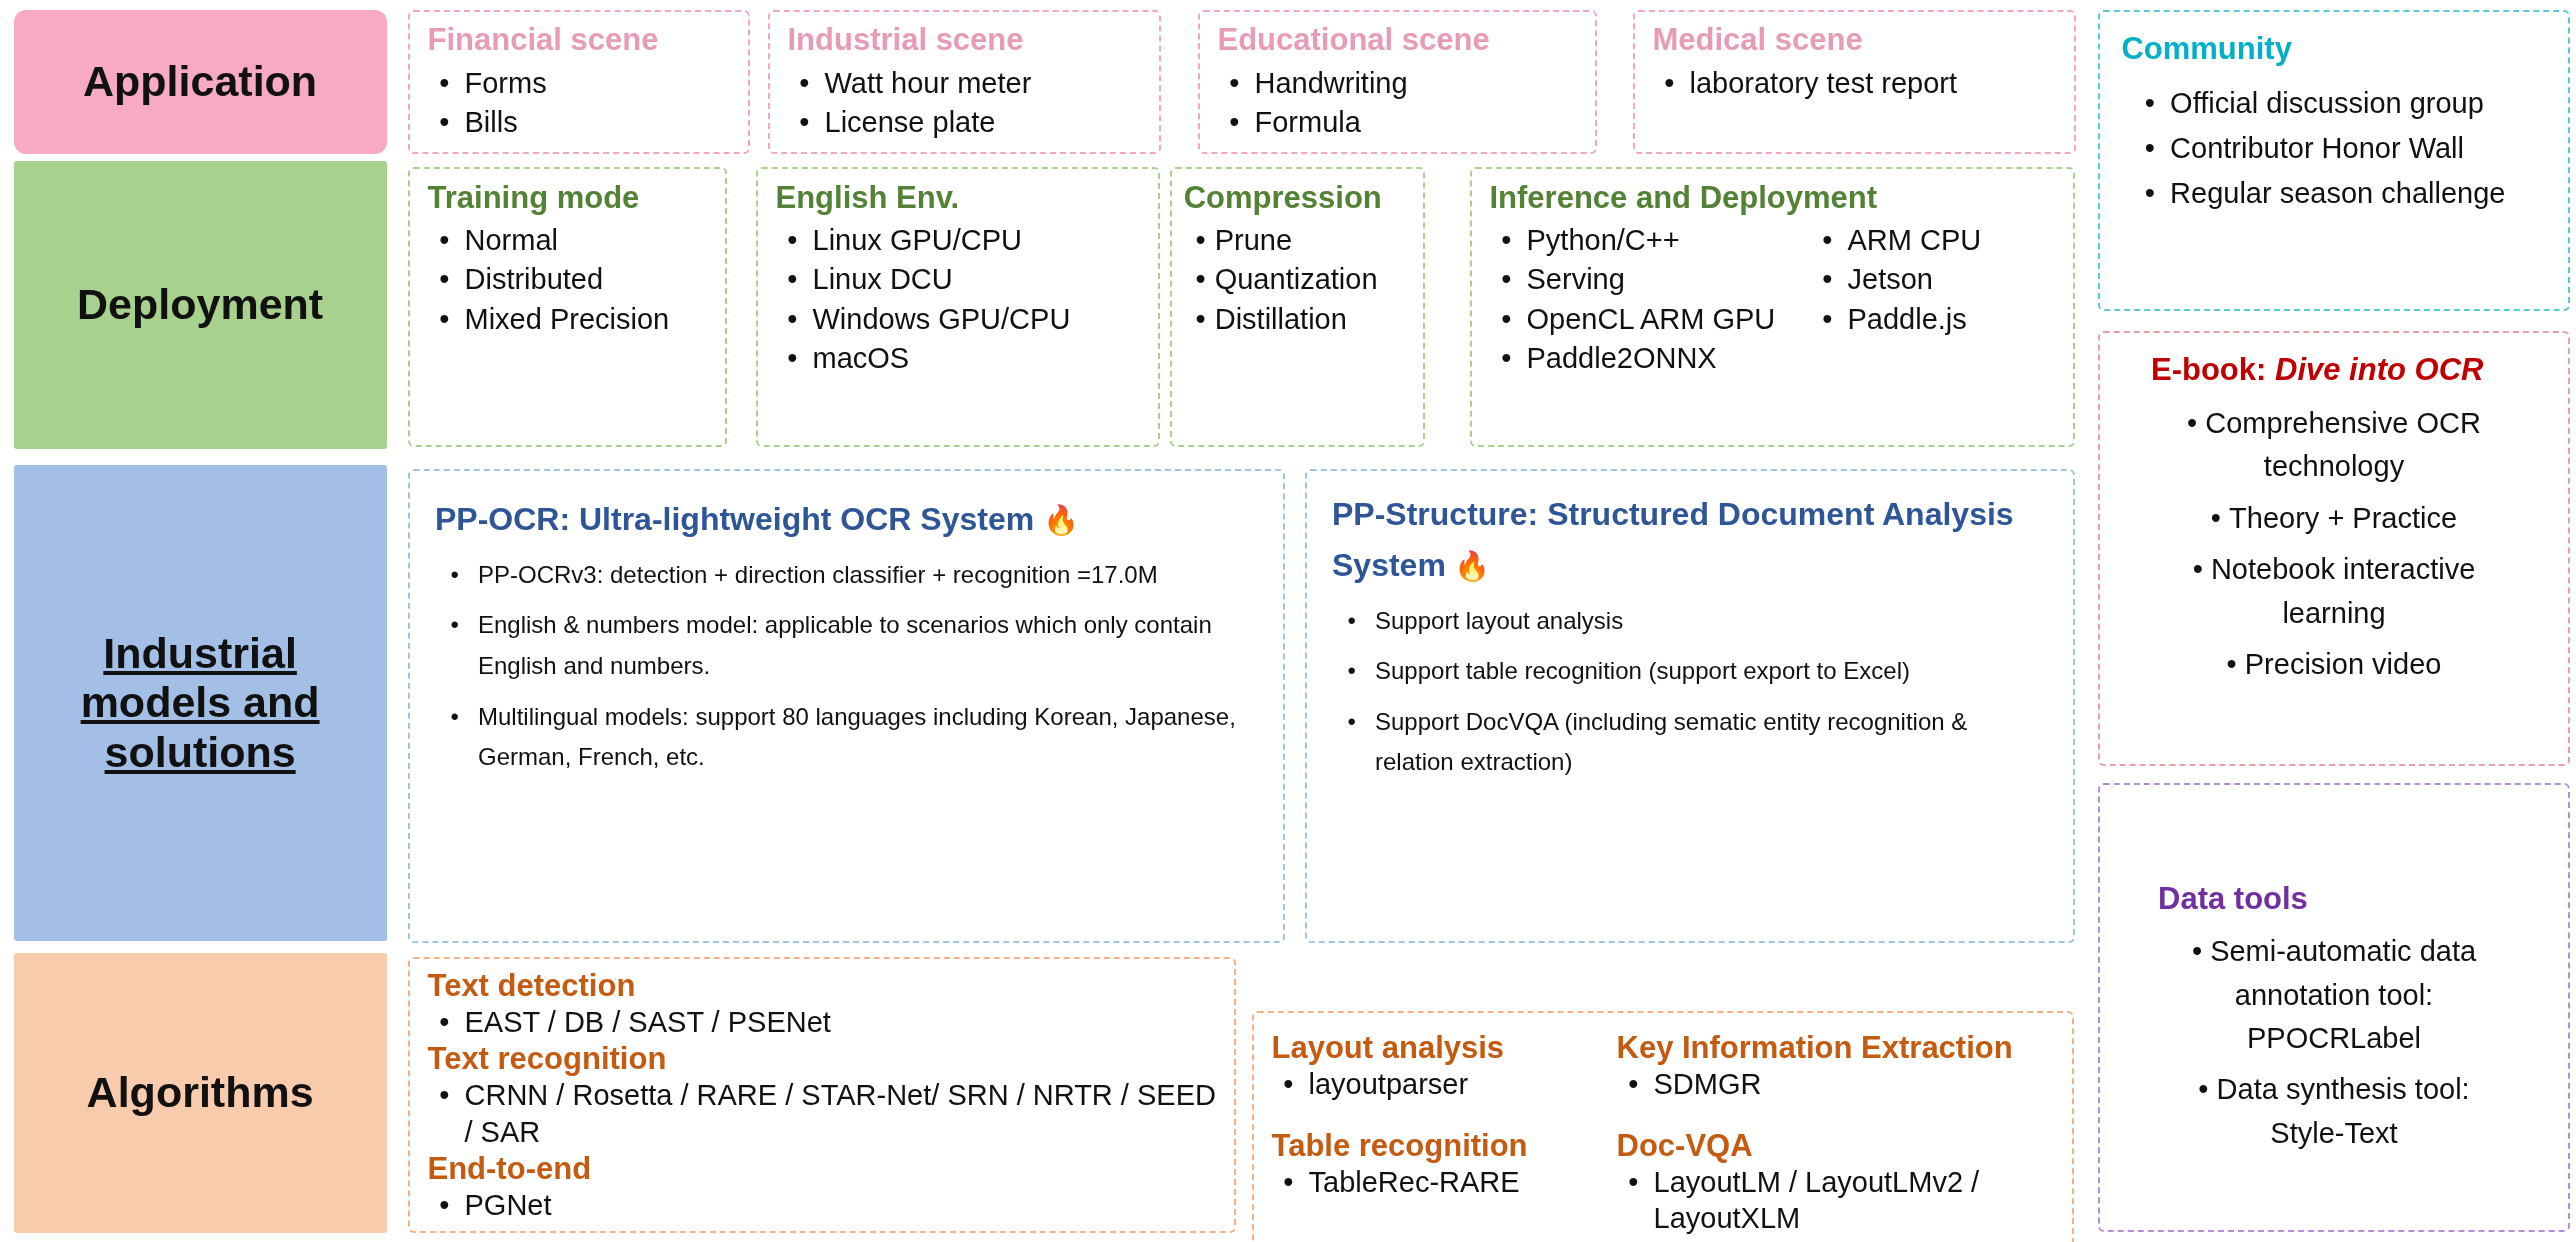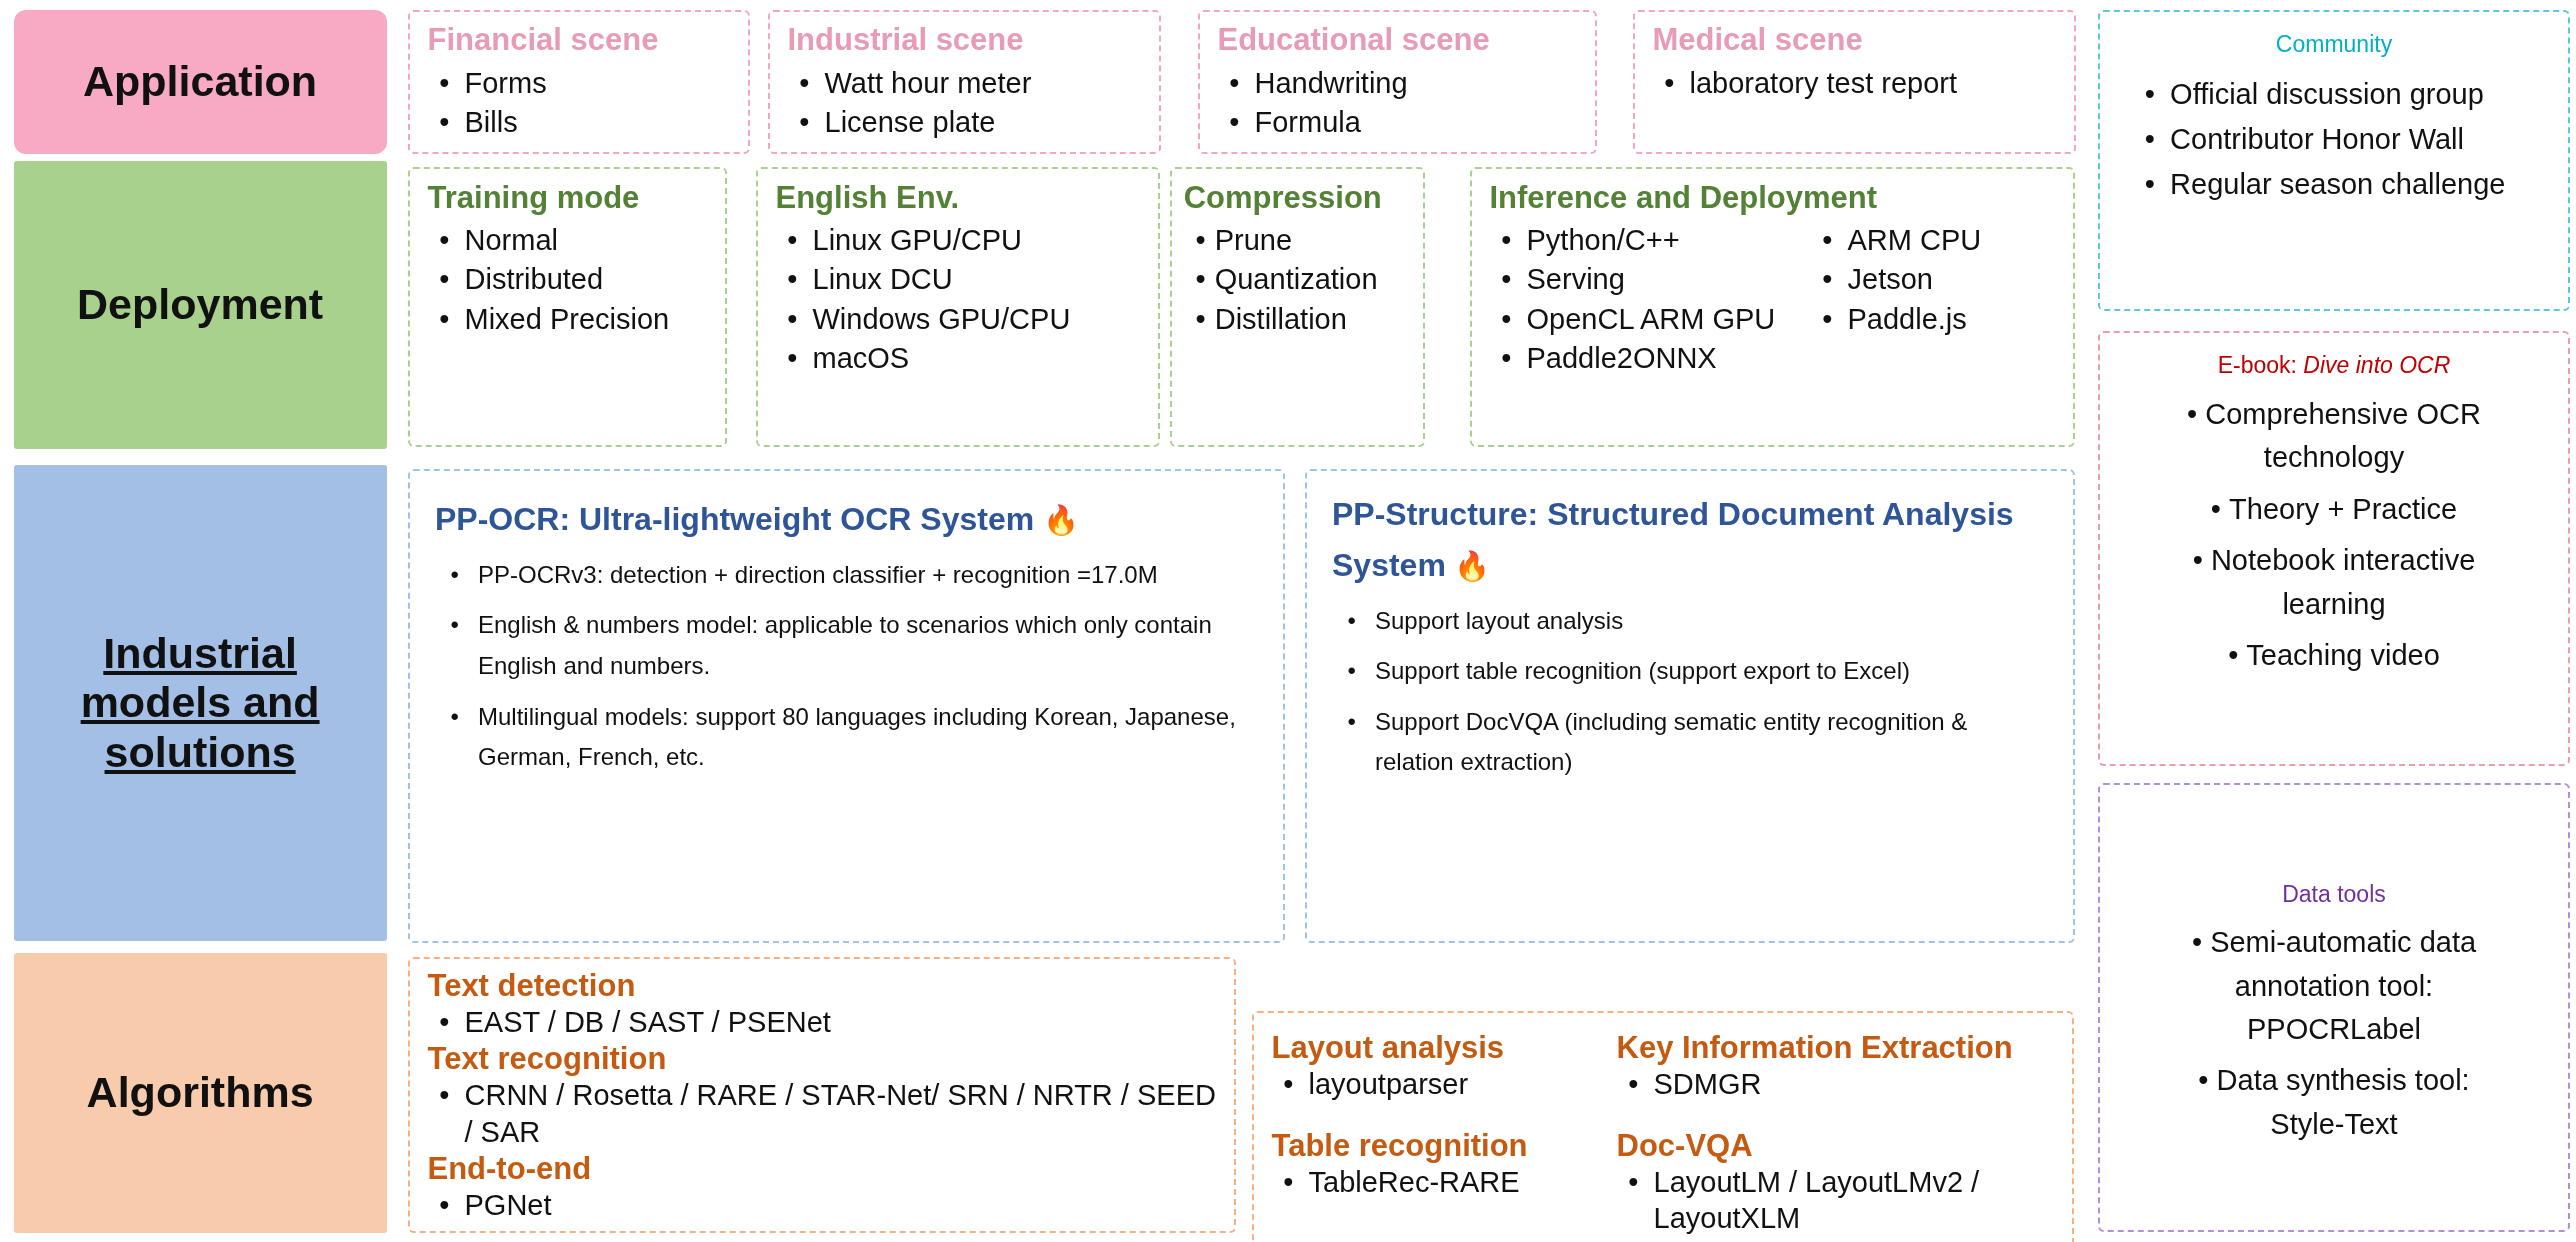--- a/index.html
+++ b/index.html
@@ -55,21 +55,21 @@
   .big-title { font-weight:700; font-size:32px; line-height:1.6; margin-bottom:9.7px; }
   .big-list li { font-size:24px; line-height:1.7; margin-bottom:9.7px; padding-left:43px; }
   .big-list li::before { left:15.6px; }
 
   
   .alg-sec-title { font-weight:700; font-size:31px; line-height:1.2; }
   .alg-list li { font-size:29px; line-height:1.25; }
   .alg-gap { height:25px; }
 
   .cols { display:flex; }
-  .sidebar-title { font-weight:400; font-size:23px; text-align:center; margin:5.8px 0 13.6px 0; }
+  .sidebar-title { font-weight:700; font-size:31px; margin:5.8px 0 13.6px 0; }
   .flame { font-size:29px; }
 </style>
 </head>
 <body>
 
 <div class="abs row-label bg-pink" style="left:13.6px; top:9.7px; width:373px; height:144px;">
   <span>Application</span>
 </div>
 
 <div class="abs row-label bg-green" style="left:13.6px; top:161px; width:373px; height:288px;">
@@ -236,21 +236,21 @@
 </div>
 
 <div class="abs dbox b-red" style="left:2098px; top:331px; width:472px; height:435px; padding:13.6px 51px;">
   <div class="sidebar-title t-red">
     <span>E-book: </span><span style="font-style:italic">Dive into OCR</span>
   </div>
   <ul class="clist">
     <li>Comprehensive OCR technology</li>
     <li>Theory + Practice</li>
     <li>Notebook interactive learning</li>
-    <li>Teaching video</li>
+    <li>Precision video</li>
   </ul>
 </div>
 
 <div class="abs dbox b-purple" style="left:2098px; top:783px; width:472px; height:449px; padding:13.6px 58px;">
   <div class="sidebar-title t-purple" style="margin-top:82px;">Data tools</div>
   <ul class="clist">
     <li>Semi-automatic data annotation tool: PPOCRLabel</li>
     <li>Data synthesis tool: Style-Text</li>
   </ul>
 </div>

